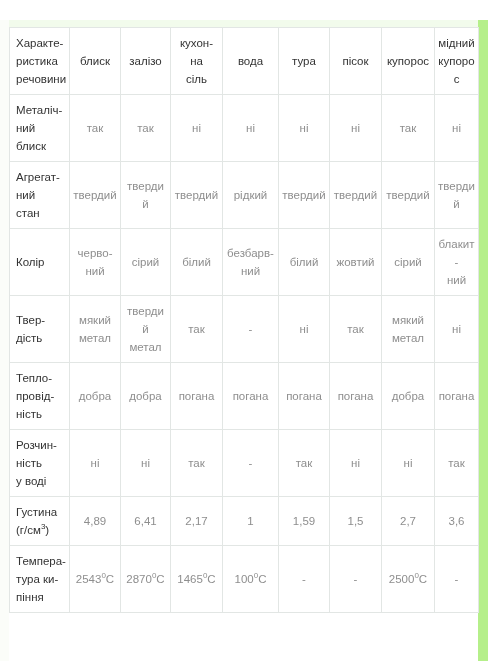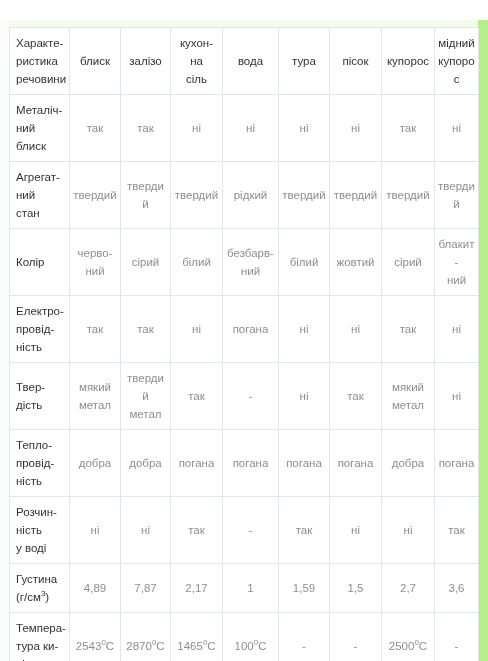--- a/index.html
+++ b/index.html
@@ -162,31 +162,20 @@
             <td>черво-<br>ний</td>
             <td>сірий</td>
             <td>білий</td>
             <td>безбарв-<br>ний</td>
             <td>білий</td>
             <td>жовтий</td>
             <td>сірий</td>
             <td>блакит-<br>ний</td>
           </tr>
           <tr>
-            <td class="rowhead">Електро-<br>провід-<br>ність</td>
-            <td>так</td>
-            <td>так</td>
-            <td>ні</td>
-            <td>погана</td>
-            <td>ні</td>
-            <td>ні</td>
-            <td>так</td>
-            <td>ні</td>
-          </tr>
-          <tr>
             <td class="rowhead">Твер-<br>дість</td>
             <td>мякий<br>метал</td>
             <td>твердий<br>метал</td>
             <td>так</td>
             <td>-</td>
             <td>ні</td>
             <td>так</td>
             <td>мякий<br>метал</td>
             <td>ні</td>
           </tr>
@@ -208,21 +197,21 @@
             <td>так</td>
             <td>-</td>
             <td>так</td>
             <td>ні</td>
             <td>ні</td>
             <td>так</td>
           </tr>
           <tr>
             <td class="rowhead">Густина<br>(г/см<sup>3</sup>)</td>
             <td>4,89</td>
-            <td>7,87</td>
+            <td>6,41</td>
             <td>2,17</td>
             <td>1</td>
             <td>1,59</td>
             <td>1,5</td>
             <td>2,7</td>
             <td>3,6</td>
           </tr>
           <tr>
             <td class="rowhead">Темпера-<br>тура ки-<br>піння</td>
             <td>2543<sup>0</sup>C</td>

